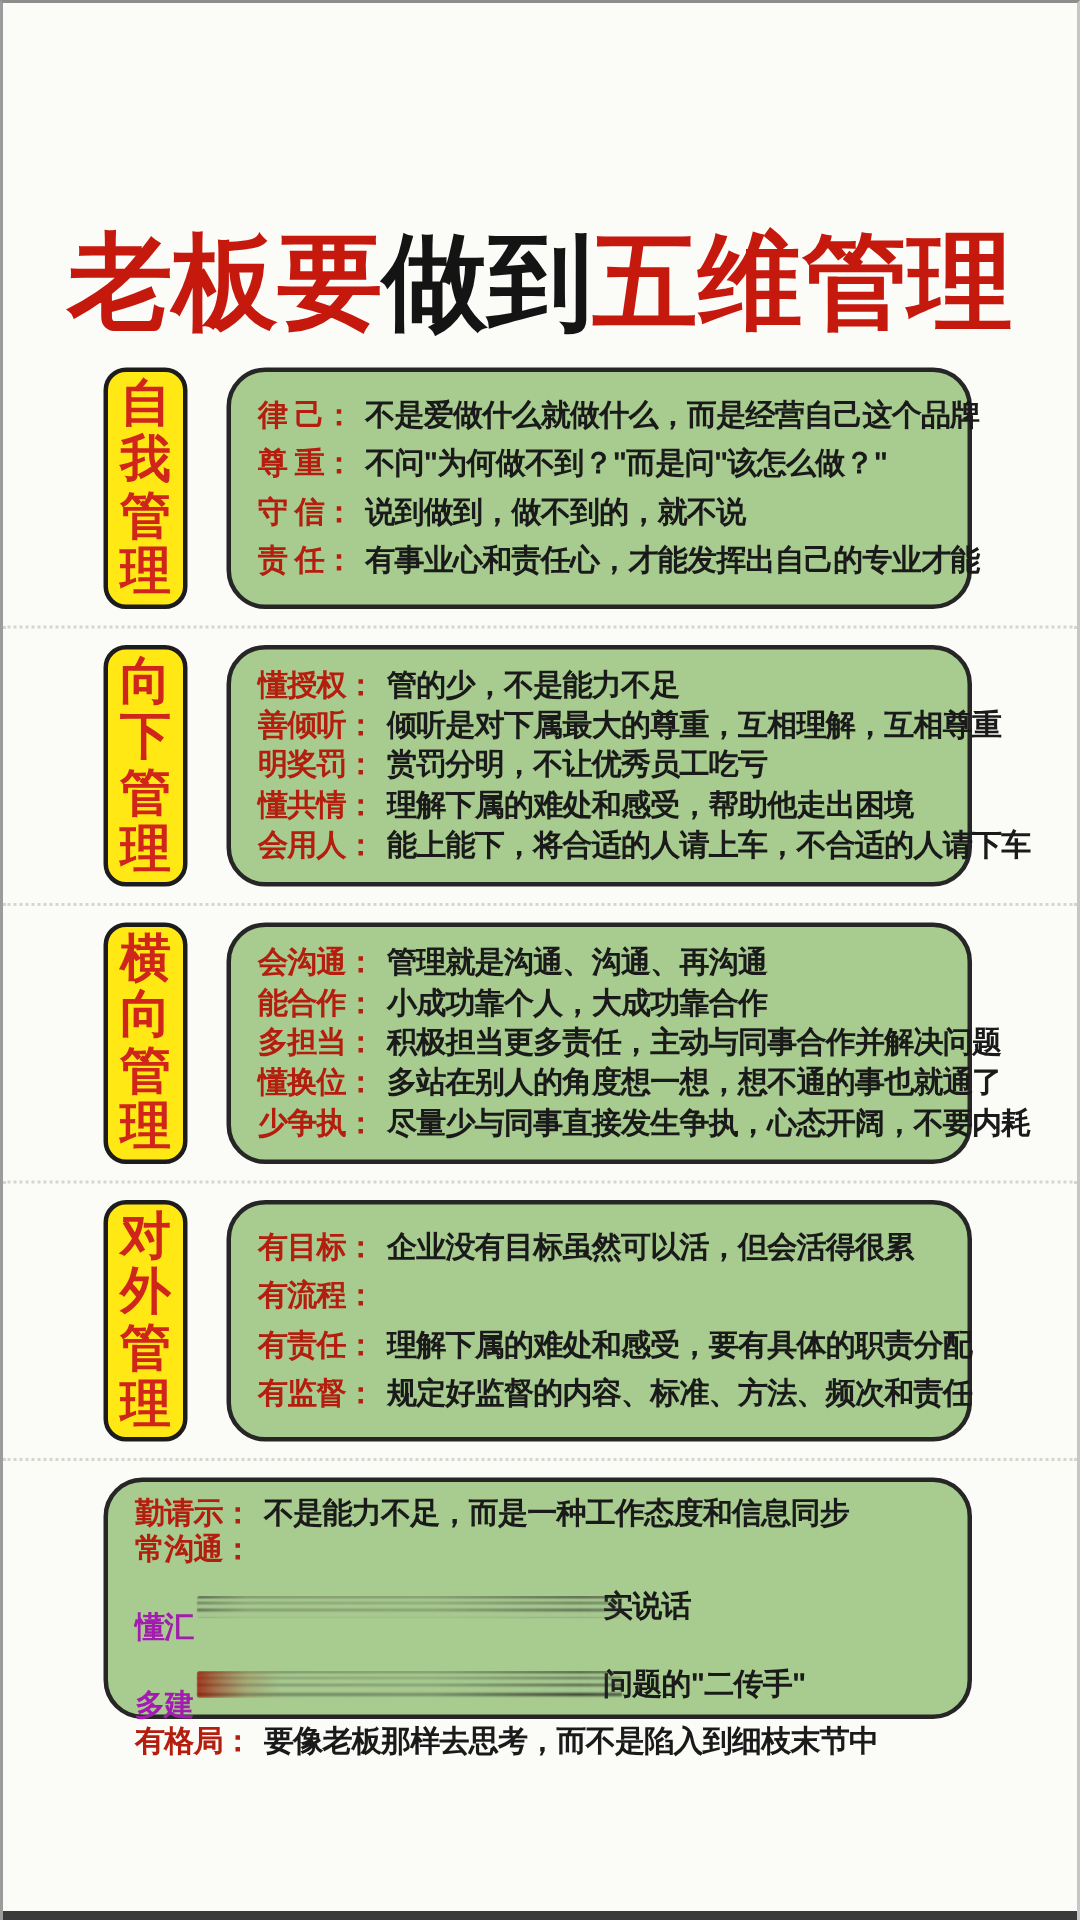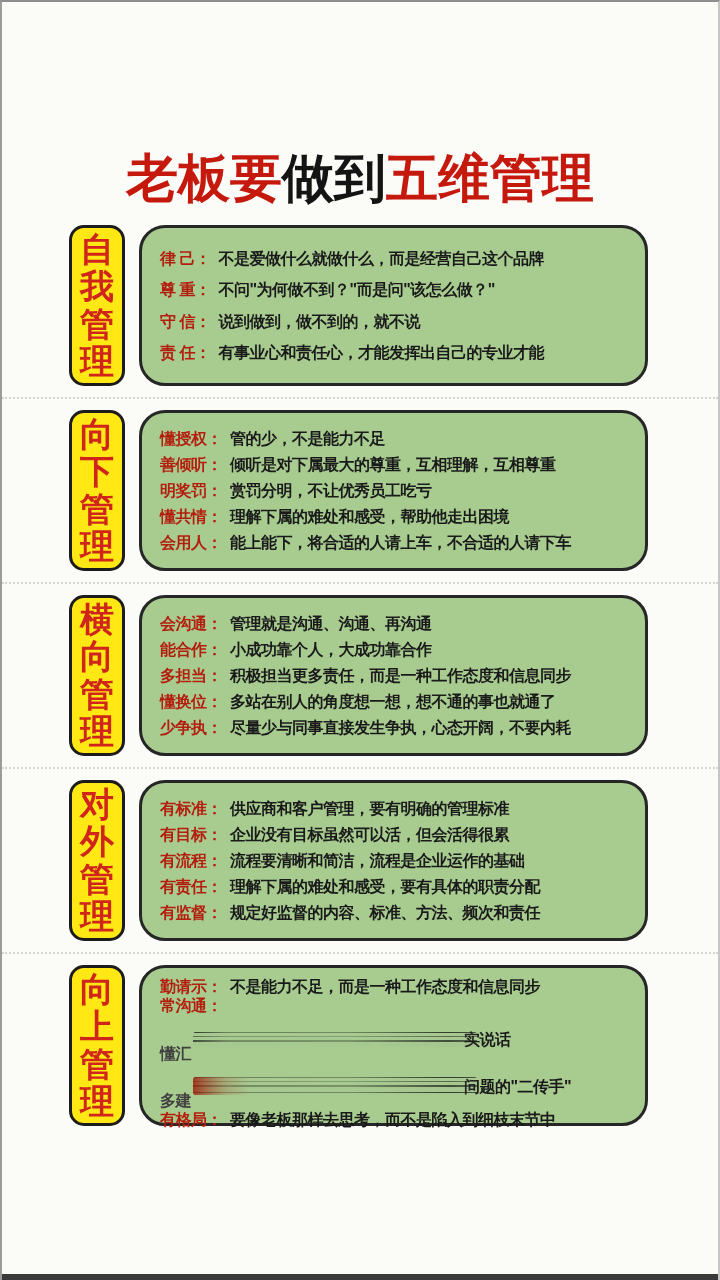--- a/index.html
+++ b/index.html
@@ -19,36 +19,36 @@
     overflow:hidden;
   }
   .bottom-band{
     position:absolute;left:0;right:0;bottom:0;height:6px;
     background:#3a3a3a;
   }
   .title{
     margin:0;
     padding-top:148px;
     text-align:center;
-    font-size:52px;
+    font-size:70px;
     font-weight:900;
     line-height:1.1;
     letter-spacing:0px;
     white-space:nowrap;
   }
   .t-red{color:#c6190e;}
   .t-black{color:#141414;}
 
   .sections{margin-top:18px;}
   .section{
     display:flex;
     align-items:stretch;
     height:161px;
     padding:0 70px 0 67px;
-    gap:14px;
+    gap:26px;
     box-sizing:border-box;
   }
   .divider{
     height:0;
     border-top:2px dotted #d6d6cf;
     margin:11px 0;
   }
   .label-box{
     width:56px;
     box-sizing:border-box;
@@ -78,34 +78,34 @@
     padding:9px 6px 9px 18px;
     display:flex;
     flex-direction:column;
     justify-content:space-evenly;
     min-width:0;
   }
   .prow{
     display:flex;
     align-items:center;
     white-space:nowrap;
-    font-size:16px;
+    font-size:20px;
     letter-spacing:-0.5px;
     font-weight:700;
     color:#1a1a1a;
     line-height:1.2;
   }
   .kw{
     color:#b31e0e;
     font-weight:800;
     margin-right:8px;
     flex:0 0 auto;
   }
   .kw-frag{
-    color:#404040;
+    color:#a21caf;
     font-weight:800;
     flex:0 0 auto;
     margin-top:28px;
   }
   .tail{position:relative;z-index:1;}
   .smear{
     position:relative;z-index:2;
     align-self:center;
     height:15px;
     margin-left:2px;
@@ -208,69 +208,61 @@
         <div class="prow">
             <span class="kw">会沟通：</span>
             <span>管理就是沟通、沟通、再沟通</span>
           </div>
         <div class="prow">
             <span class="kw">能合作：</span>
             <span>小成功靠个人，大成功靠合作</span>
           </div>
         <div class="prow">
             <span class="kw">多担当：</span>
-            <span>积极担当更多责任，而是一种工作态度和信息同步</span>
+            <span>积极担当更多责任，主动与同事合作并解决问题</span>
           </div>
         <div class="prow">
             <span class="kw">懂换位：</span>
             <span>多站在别人的角度想一想，想不通的事也就通了</span>
           </div>
         <div class="prow">
             <span class="kw">少争执：</span>
             <span>尽量少与同事直接发生争执，心态开阔，不要内耗</span>
           </div>
       </div>
     </div>
 
     <div class="divider"></div>
 
     <div class="section">
       <div class="label-box">
         <div class="label-text">对外管理</div>
       </div>
       <div class="panel">
         <div class="prow">
-            <span class="kw">有标准：</span>
-            <span>供应商和客户管理，要有明确的管理标准</span>
-          </div>
-        <div class="prow">
             <span class="kw">有目标：</span>
             <span>企业没有目标虽然可以活，但会活得很累</span>
           </div>
         <div class="prow">
             <span class="kw">有流程：</span>
-            <span>流程要清晰和简洁，流程是企业运作的基础</span>
           </div>
         <div class="prow">
             <span class="kw">有责任：</span>
             <span>理解下属的难处和感受，要有具体的职责分配</span>
           </div>
         <div class="prow">
             <span class="kw">有监督：</span>
             <span>规定好监督的内容、标准、方法、频次和责任</span>
           </div>
       </div>
     </div>
 
     <div class="divider"></div>
 
     <div class="section">
-      <div class="label-box">
-        <div class="label-text">向上管理</div>
-      </div>
       <div class="panel">
         <div class="prow">
             <span class="kw">勤请示：</span>
             <span>不是能力不足，而是一种工作态度和信息同步</span>
           </div>
         <div class="prow">
             <span class="kw">常沟通：</span>
           </div>
         <div class="prow">
             <span class="kw-frag">懂汇</span>

